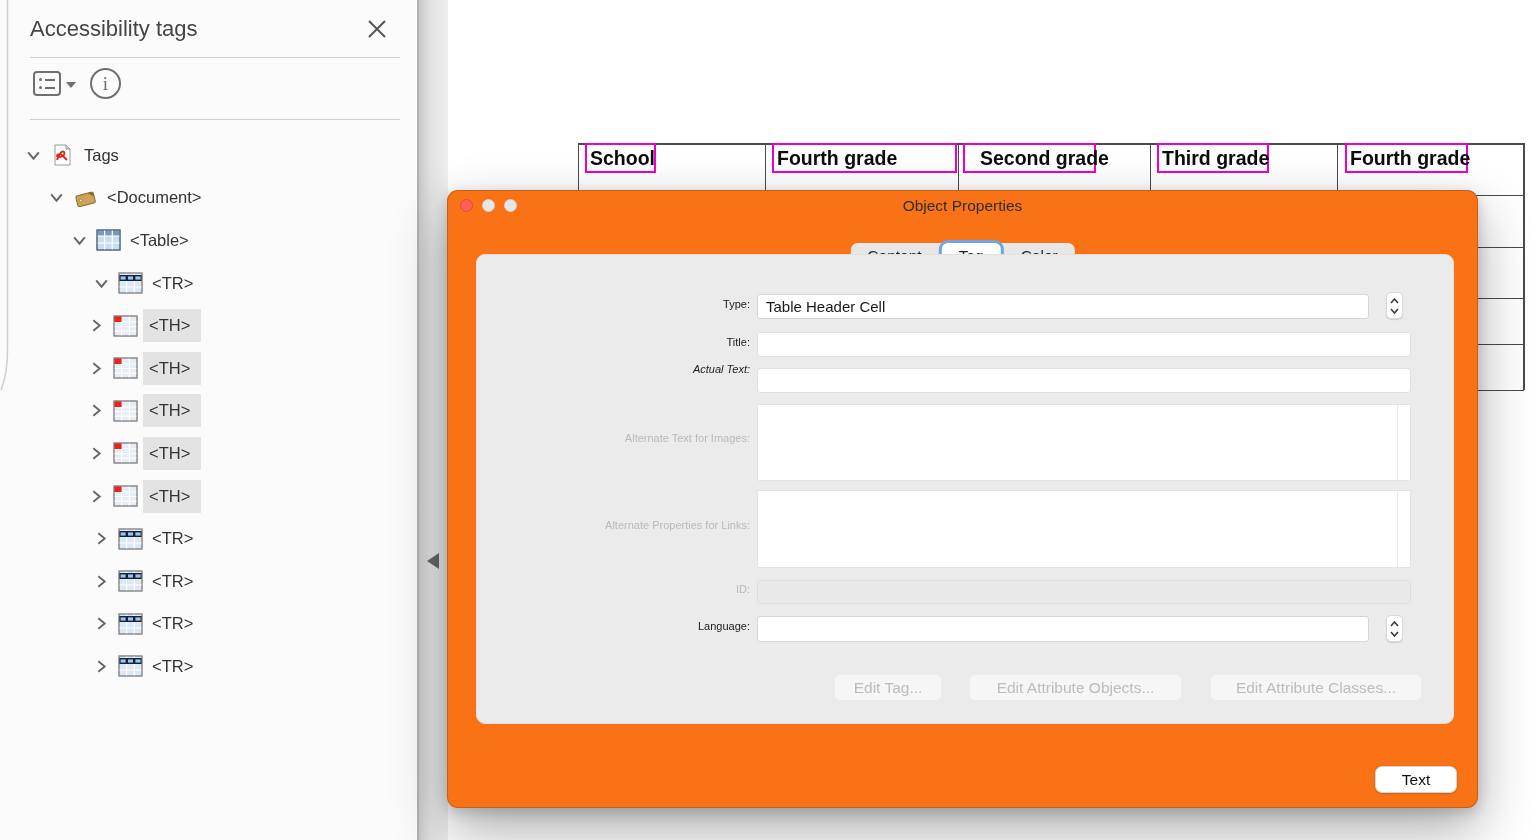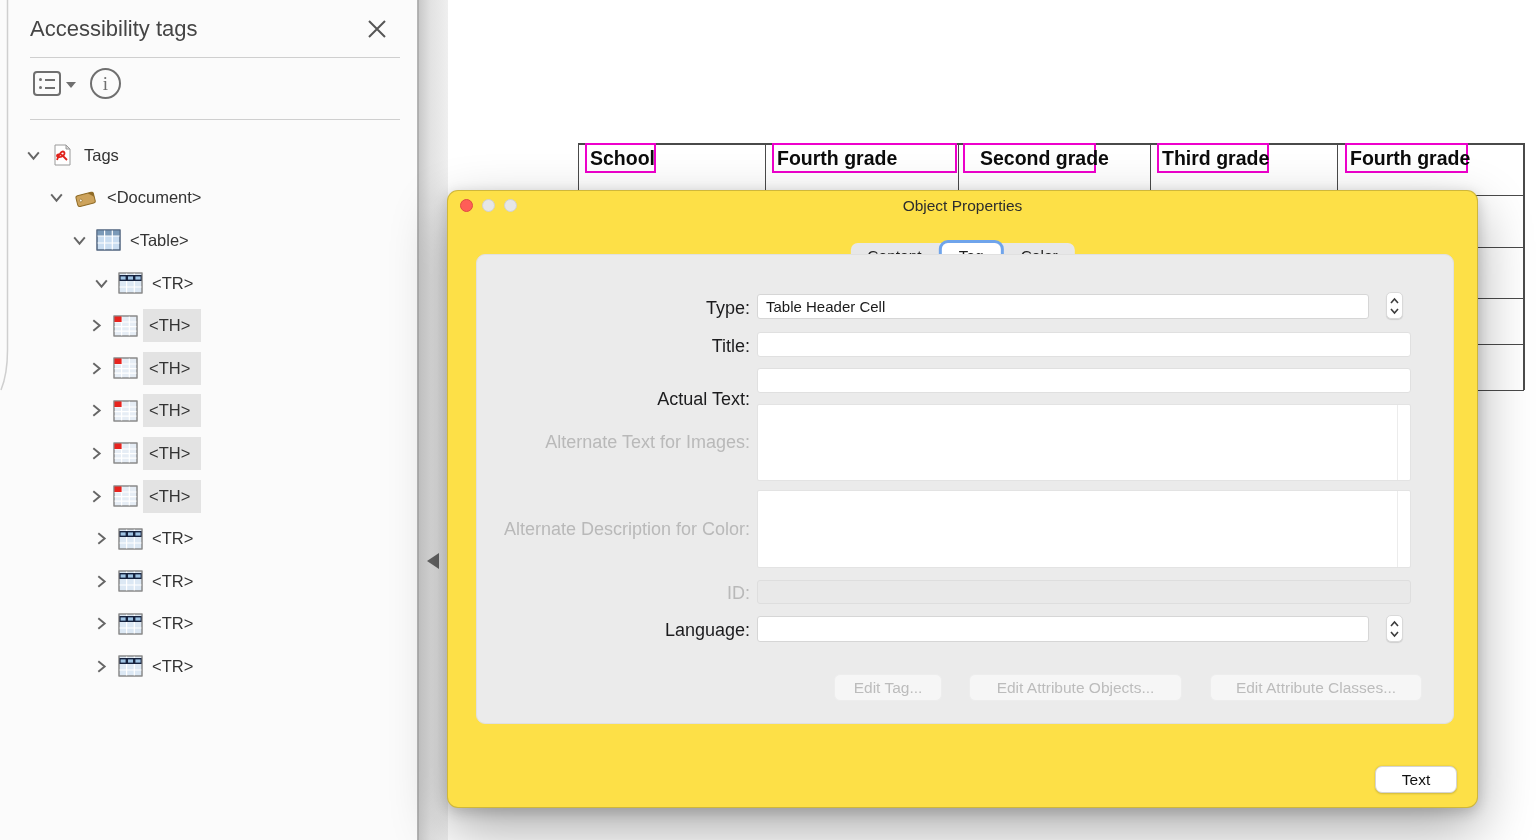--- a/index.html
+++ b/index.html
@@ -39,38 +39,38 @@
              border-top:8px solid transparent; border-bottom:8px solid transparent; border-right:12px solid #666; cursor:pointer; }
   #left-edge { position:absolute; left:0; top:0; width:24px; height:420px; pointer-events:none; }
 
   
   #doc { position:absolute; left:448px; top:0; width:1092px; height:840px; background:#fff; }
   .vline,.hlineD { position:absolute; background:#4a4a4a; }
   .cellbox { position:absolute; height:30px; border:2px solid #ee00cc; }
   .cellbox span { display:block; padding-left:3px; font-size:19.5px; font-weight:bold; color:#0c0c0c; line-height:27px; white-space:nowrap; }
 
   
-  #dialog { position:absolute; left:447px; top:190px; width:1031px; height:618px; background:#fde047;
+  #dialog { position:absolute; left:447px; top:190px; width:1031px; height:618px; background:#f97316;
             border-radius:11px; border:1px solid rgba(0,0,0,.18);
             box-shadow:0 22px 55px rgba(0,0,0,.33), 0 4px 14px rgba(0,0,0,.18); z-index:10; }
   #dlg-titlebar { position:relative; height:30px; }
   .light { position:absolute; top:8px; width:13px; height:13px; border-radius:50%; }
   #light-red { left:12px; background:#ff5e57; border:0.5px solid #e04b42; }
   #light-2 { left:34px; background:#e6e6e6; border:0.5px solid #d1d1d1; }
   #light-3 { left:56px; background:#e6e6e6; border:0.5px solid #d1d1d1; }
   #dlg-title { text-align:center; line-height:30px; font-size:15.5px; color:#2d2d2d; }
 
   #tabs { position:absolute; left:50%; transform:translateX(-50%); top:52px; height:25px; display:flex; align-items:stretch;
           background:#e7e7e8; border-radius:7px; font-size:15.5px; color:#1e1e1e; }
   .seg { padding:0 17px; line-height:25px; cursor:pointer; }
   .seg.selected { background:#fff; border-radius:6px; box-shadow:0 0 0 3px #6fa4eb; margin:0 3px; }
 
   #form-panel { position:absolute; left:28px; top:63px; width:978px; height:470px; background:#ebebeb;
                 border:1px solid #e0e0e0; border-radius:9px; }
-  .flabel { position:absolute; left:0; width:273px; text-align:right; font-size:18px; color:#1c1c1e; }
+  .flabel { position:absolute; left:0; width:273px; text-align:right; font-size:11px; color:#1c1c1e; }
   .flabel.dis { color:#b9b9b9; }
   .tf { position:absolute; left:280px; height:25px; background:#fff; border:1px solid #d6d6d6; border-radius:3px;
         font-family:"Liberation Sans",sans-serif; font-size:15px; color:#1a1a1a; padding:0 8px; outline:none; }
   .ta { position:absolute; left:280px; width:654px; background:#fff; border:1px solid #e3e3e3; border-radius:2px;
         font-family:"Liberation Sans",sans-serif; font-size:15px; resize:none; outline:none; }
   .sb-gutter { position:absolute; width:1px; background:#ececec; }
   .stepper { position:absolute; left:909px; width:17px; height:27px; background:#fff; border:1px solid #d9d9d9; border-radius:5px;
              box-shadow:0 1px 1px rgba(0,0,0,.12); cursor:pointer; }
   .stepper svg { display:block; margin:4px auto 0; }
   .dlg-btn { position:absolute; height:27px; background:#f6f6f6; border:1px solid #ededed; border-radius:6px;
@@ -347,28 +347,28 @@
       <div class="stepper" style="top:37px;">
         <svg width="9" height="18" viewBox="0 0 9 18">
             <polyline points="1,6 4.5,2 8,6" fill="none" stroke="#3c3c3c" stroke-width="1.6"></polyline>
             <polyline points="1,12 4.5,16 8,12" fill="none" stroke="#3c3c3c" stroke-width="1.6"></polyline>
           </svg>
       </div>
 
       <div class="flabel" style="top:81px;">Title:</div>
       <input class="tf" style="top: 77px; width: 654px; border-color: rgb(224, 224, 224);" value="">
 
-      <div class="flabel" style="top:134px;">Actual Text:</div>
+      <div class="flabel" style="top:108px;font-style:italic;">Actual Text:</div>
       <input class="tf" style="top: 113px; width: 654px; border-color: rgb(224, 224, 224);" value="">
 
       <div class="flabel dis" style="top:177px;">Alternate Text for Images:</div>
       <textarea class="ta" style="top: 149px; height: 77px;"></textarea>
       <div class="sb-gutter" style="left:920px; top:150px; height:75px;"></div>
 
-      <div class="flabel dis" style="top:264px;">Alternate Description for Color:</div>
+      <div class="flabel dis" style="top:264px;">Alternate Properties for Links:</div>
       <textarea class="ta" style="top: 235px; height: 78px;"></textarea>
       <div class="sb-gutter" style="left:920px; top:236px; height:76px;"></div>
 
       <div class="flabel dis" style="top:328px;">ID:</div>
       <input class="tf" disabled="" style="top: 325px; width: 654px; height: 24px; background: rgb(233, 233, 233); border-color: rgb(222, 222, 222);">
 
       <div class="flabel" style="top:365px;">Language:</div>
       <input class="tf" style="top: 361px; width: 612px; height: 26px;" value="">
       <div class="stepper" style="top:360px;">
         <svg width="9" height="18" viewBox="0 0 9 18">

